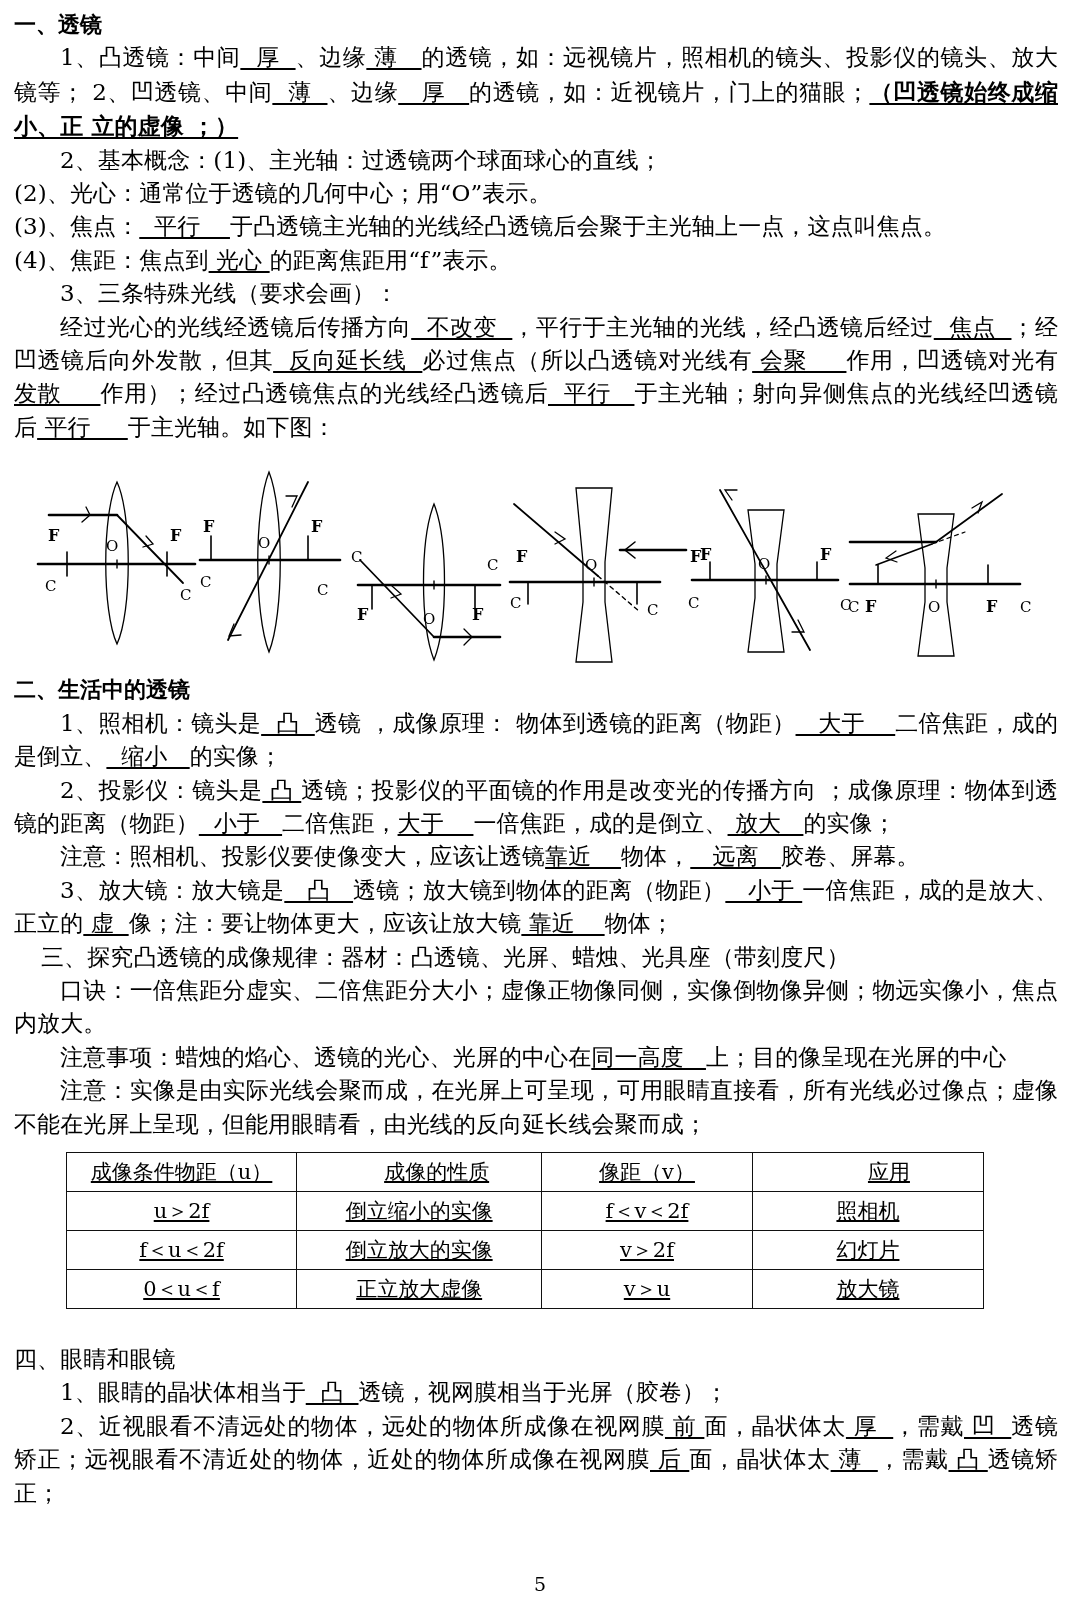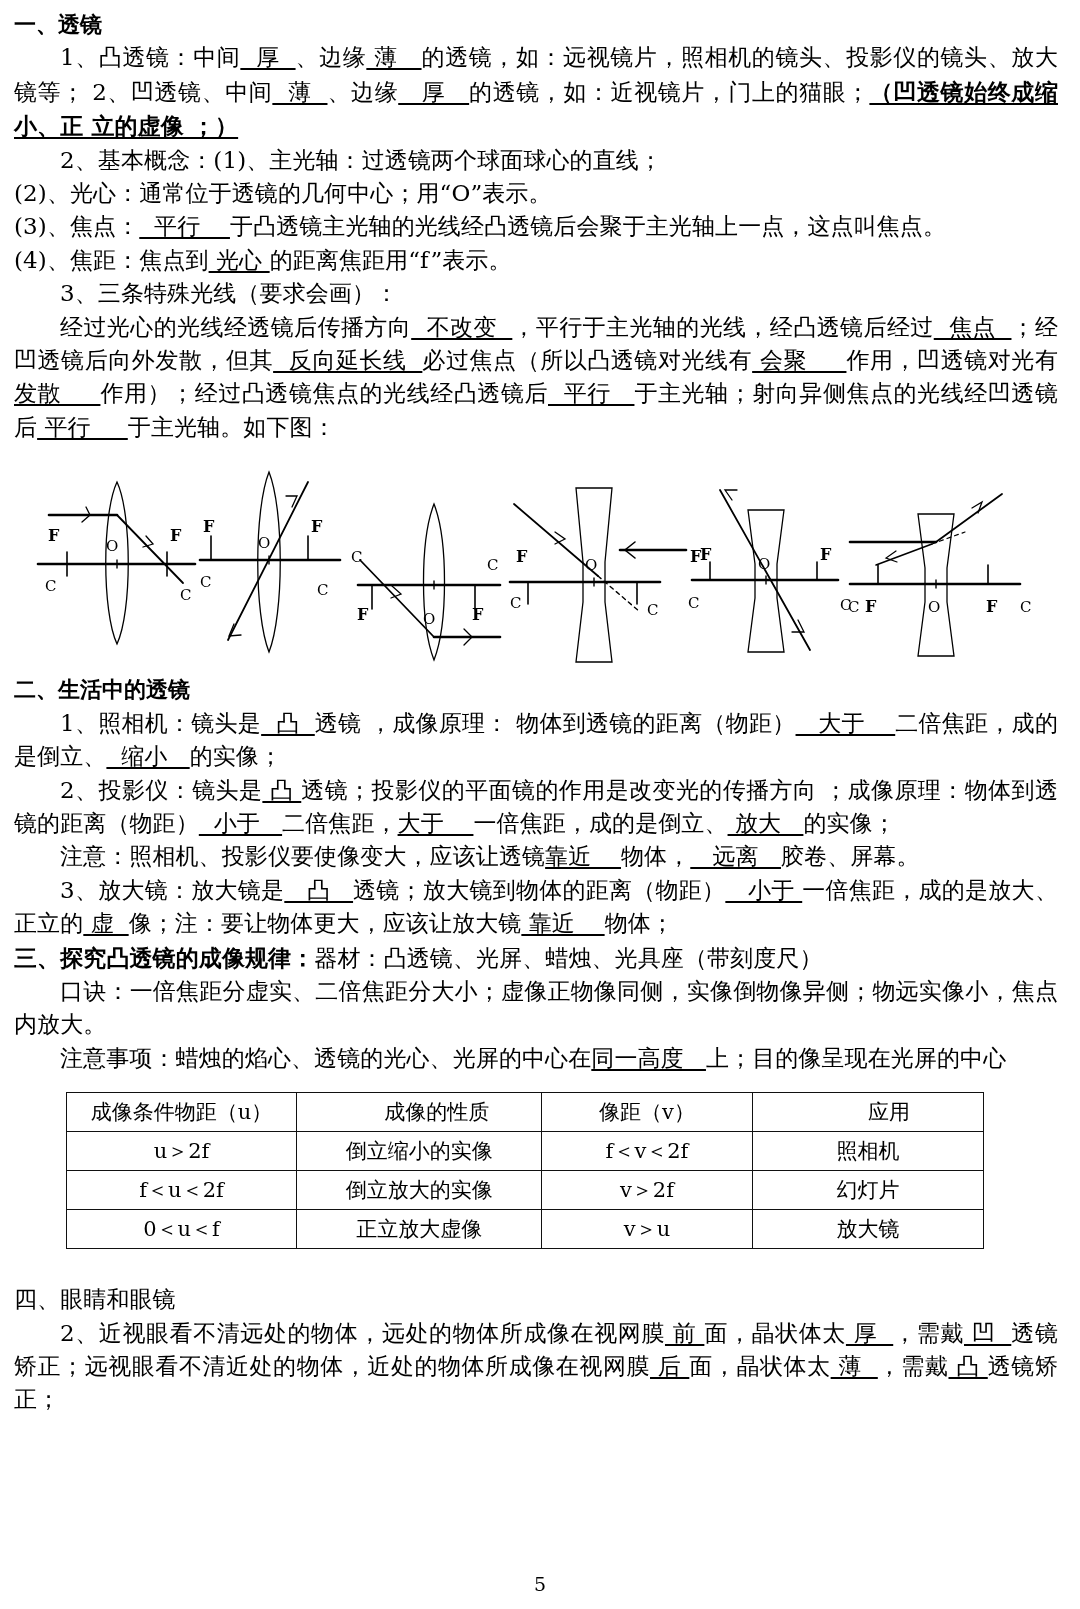--- a/index.html
+++ b/index.html
@@ -42,33 +42,33 @@
     white-space: pre;
   }
   .bold-u {
     font-weight: bold;
     text-decoration: underline;
     text-underline-offset: 3px;
   }
   .uline {
     text-underline-offset: 3px;
   }
-  .boldtxt { font-weight: bold; }
+  .boldtxt { font-weight: normal; margin-left: 27px; }
 
   
   .diagrams {
     position: relative;
     width: 1035px;
     height: 215px;
     margin: 8px 0 6px 6px;
   }
   .diagrams svg { display: block; }
 
   
-  .tbl-wrap { margin: 17px 0 0 52px; }
+  .tbl-wrap { margin: 11px 0 0 52px; text-decoration: underline; }
   table.imgtable {
     border-collapse: collapse;
     width: 918px;
     font-size: 21px;
     font-family: "DejaVu Serif", "Liberation Serif", serif;
   }
   table.imgtable td, table.imgtable th {
     border: 1.6px solid #111;
     text-align: center;
     padding: 4px 2px;
@@ -236,20 +236,21 @@
   <div class="ln indent" id="p-2-0"><span>1、照相机：镜头是</span><span class="blank">  凸  </span><span>透镜 ，成像原理： 物体到透镜的距离（物距）</span><span class="blank">   大于    </span><span>二倍焦距，成的是倒立、</span><span class="blank">  缩小   </span><span>的实像；</span></div>
   <div class="ln indent" id="p-2-1"><span>2、投影仪：镜头是</span><span class="blank"> 凸 </span><span>透镜；投影仪的平面镜的作用是</span><span class="uline">改变光的传播方向  </span><span>；成像原理：物体到透镜的距离（物距）</span><span class="blank">  小于   </span><span>二倍焦距，</span><span class="blank">大于    </span><span>一倍焦距，成的是倒立、</span><span class="blank"> 放大   </span><span>的实像；</span></div>
   <div class="ln indent" id="p-2-2"><span>注意：照相机、投影仪要使像变大，应该让透镜</span><span class="blank">靠近    </span><span>物体，</span><span class="blank">   远离   </span><span>胶卷、屏幕。</span></div>
   <div class="ln indent" id="p-2-3"><span>3、放大镜：放大镜是</span><span class="blank">   凸   </span><span>透镜；放大镜到物体的距离（物距）</span><span class="blank">   小于 </span><span>一倍焦距，成的是放大、正立的</span><span class="blank"> 虚  </span><span>像；注：要让物体更大，应该让放大镜</span><span class="blank"> 靠近    </span><span>物体；</span></div>
 
   <div class="ln">
     <span class="boldtxt">三、探究凸透镜的成像规律：</span><span>器材：凸透镜、光屏、蜡烛、光具座（带刻度尺）</span>
   </div>
   <div class="ln indent" id="p-3-0"><span>口诀：一倍焦距分虚实、二倍焦距分大小；虚像正物像同侧，实像倒物像异侧；物远实像小，焦点内放大。</span></div>
   <div class="ln indent" id="p-3-1"><span>注意事项：蜡烛的焰心、透镜的光心、光屏的中心在</span><span class="blank">同一高度   </span><span>上；目的像</span><span class="uline">呈现在光屏的中心</span></div>
+  <div class="ln indent" id="p-3-2"><span>注意：实像是由实际光线会聚而成，在光屏上可呈现，可用眼睛直接看，所有光线必过像点；虚像不能在光屏上呈现，但能用眼睛看，由光线的反向延长线会聚而成；</span></div>
 
   <div class="tbl-wrap">
     <table class="imgtable">
       <thead>
         <tr>
           <th class="c1">成像条件物距（u）</th>
           <th class="c2">成像的性质</th>
           <th class="c3">像距（v）</th>
           <th class="c4">应用</th>
         </tr>
@@ -273,16 +274,17 @@
           <td>v＞u</td>
           <td>放大镜</td>
         </tr>
       </tbody>
     </table>
   </div>
 
   <div class="spacer-lg"></div>
 
   <div class="ln">四、眼睛和眼镜</div>
+  <div class="ln indent" id="p-4-0"><span>1、眼睛的晶状体相当于</span><span class="blank">  凸  </span><span>透镜，视网膜相当于光屏（胶卷）；</span></div>
   <div class="ln indent" id="p-4-1"><span>2、近视眼看不清远处的物体，远处的物体所成像在视网膜</span><span class="blank"> 前 </span><span>面，晶状体太</span><span class="blank"> 厚  </span><span>，需戴</span><span class="blank"> 凹  </span><span>透镜矫正；远视眼看不清近处的物体，近处的物体所成像在视网膜</span><span class="blank"> 后 </span><span>面，晶状体太</span><span class="blank"> 薄  </span><span>，需戴</span><span class="blank"> 凸 </span><span>透镜矫正；</span></div>
 
   <div class="pagenum">5</div>
 </div>
 
 </body></html>

